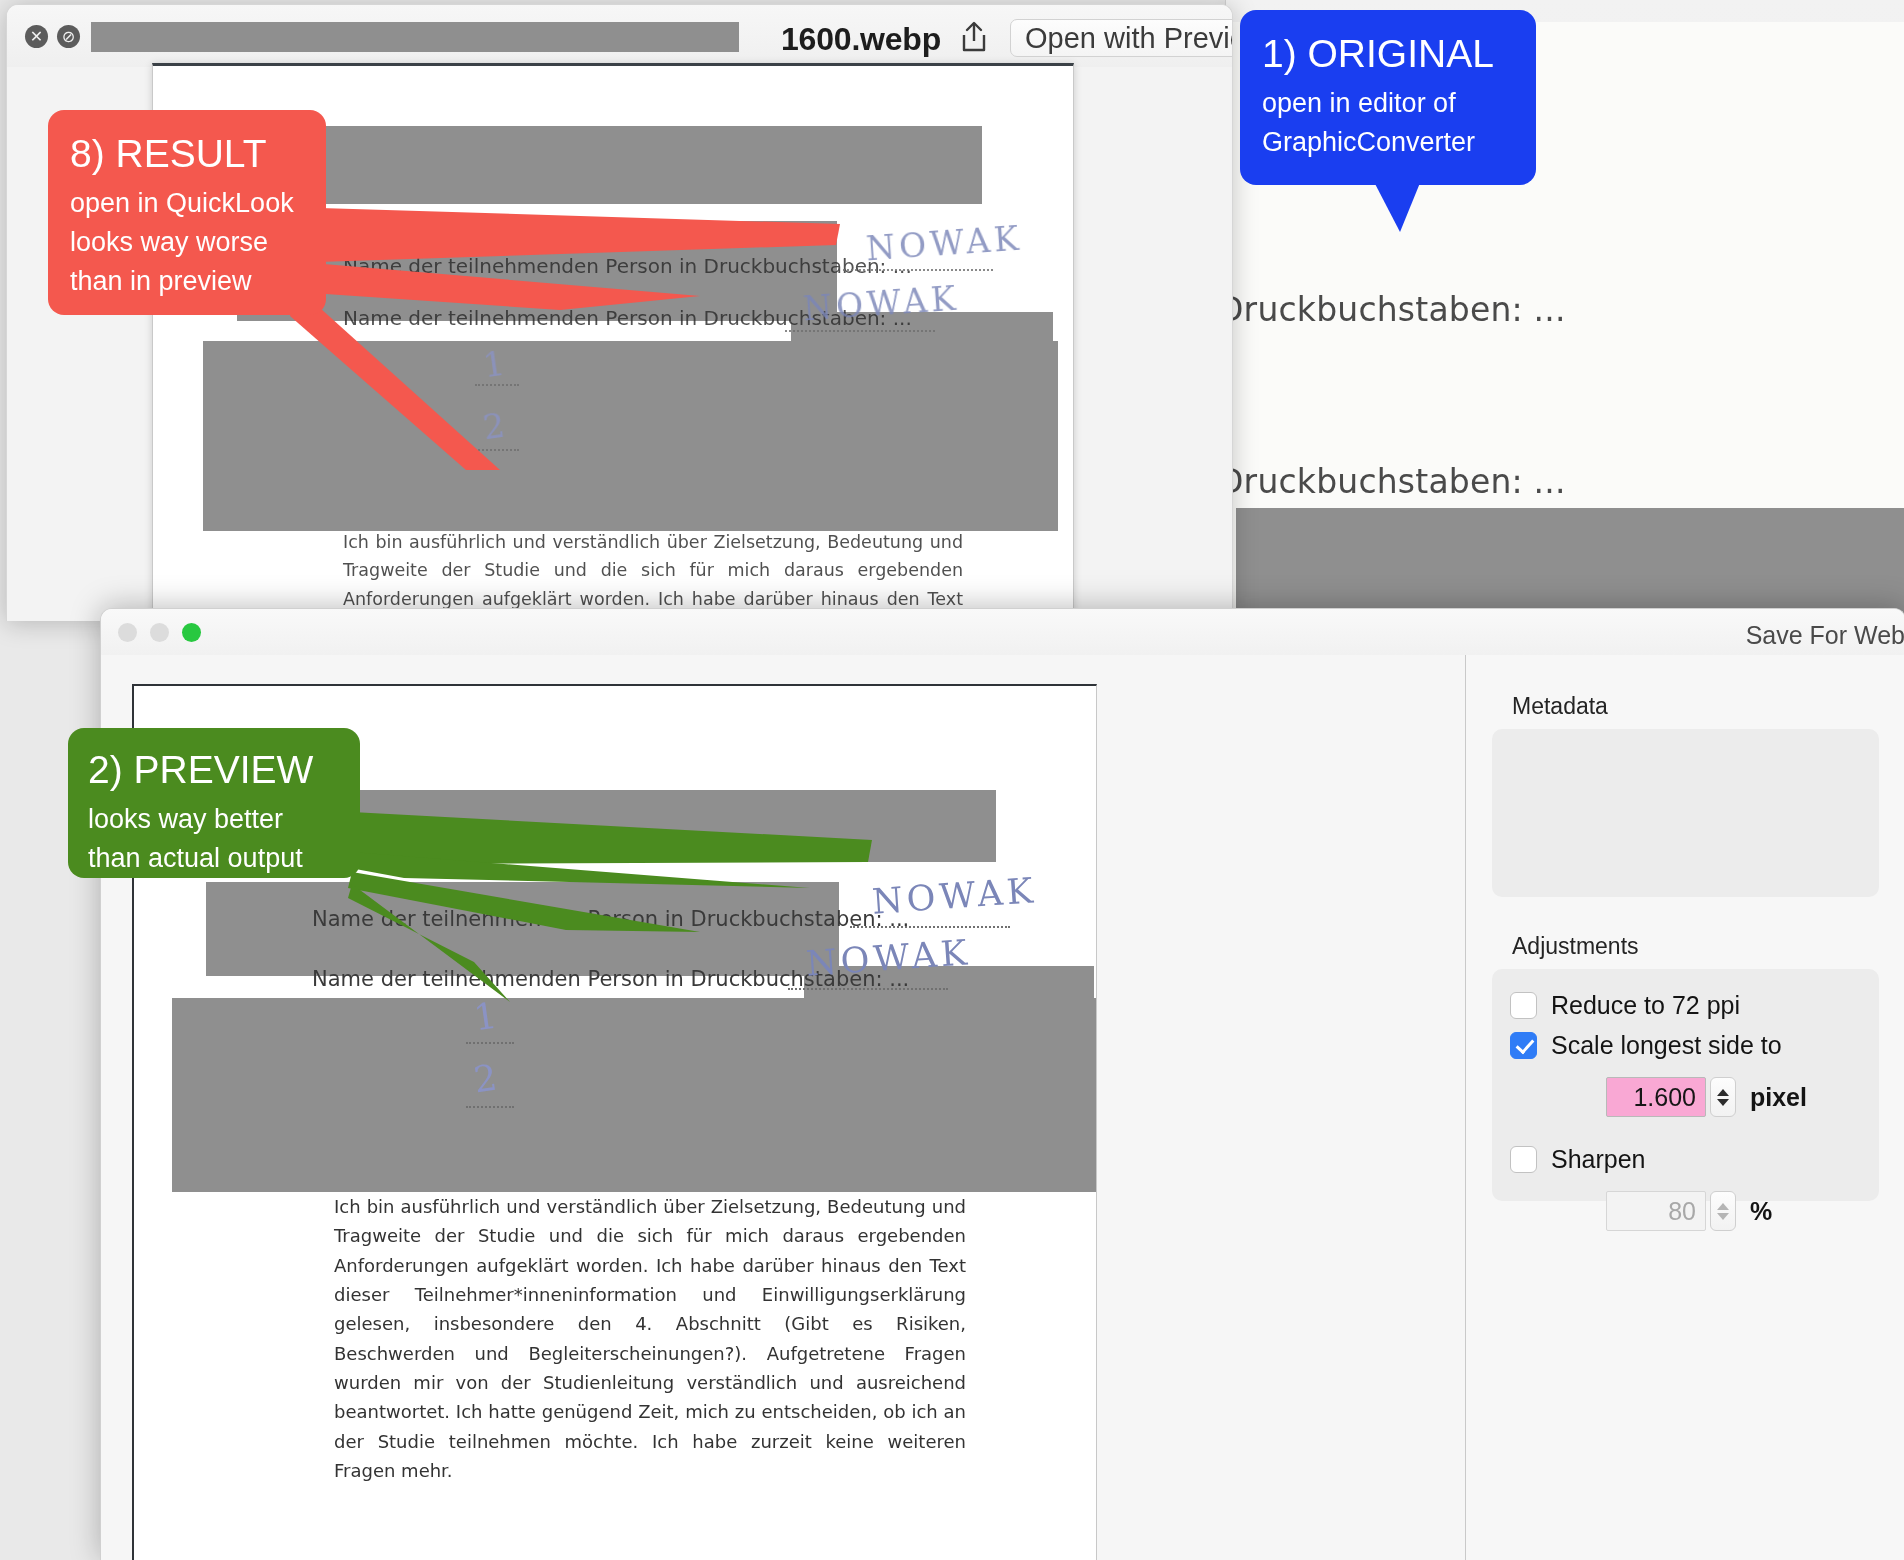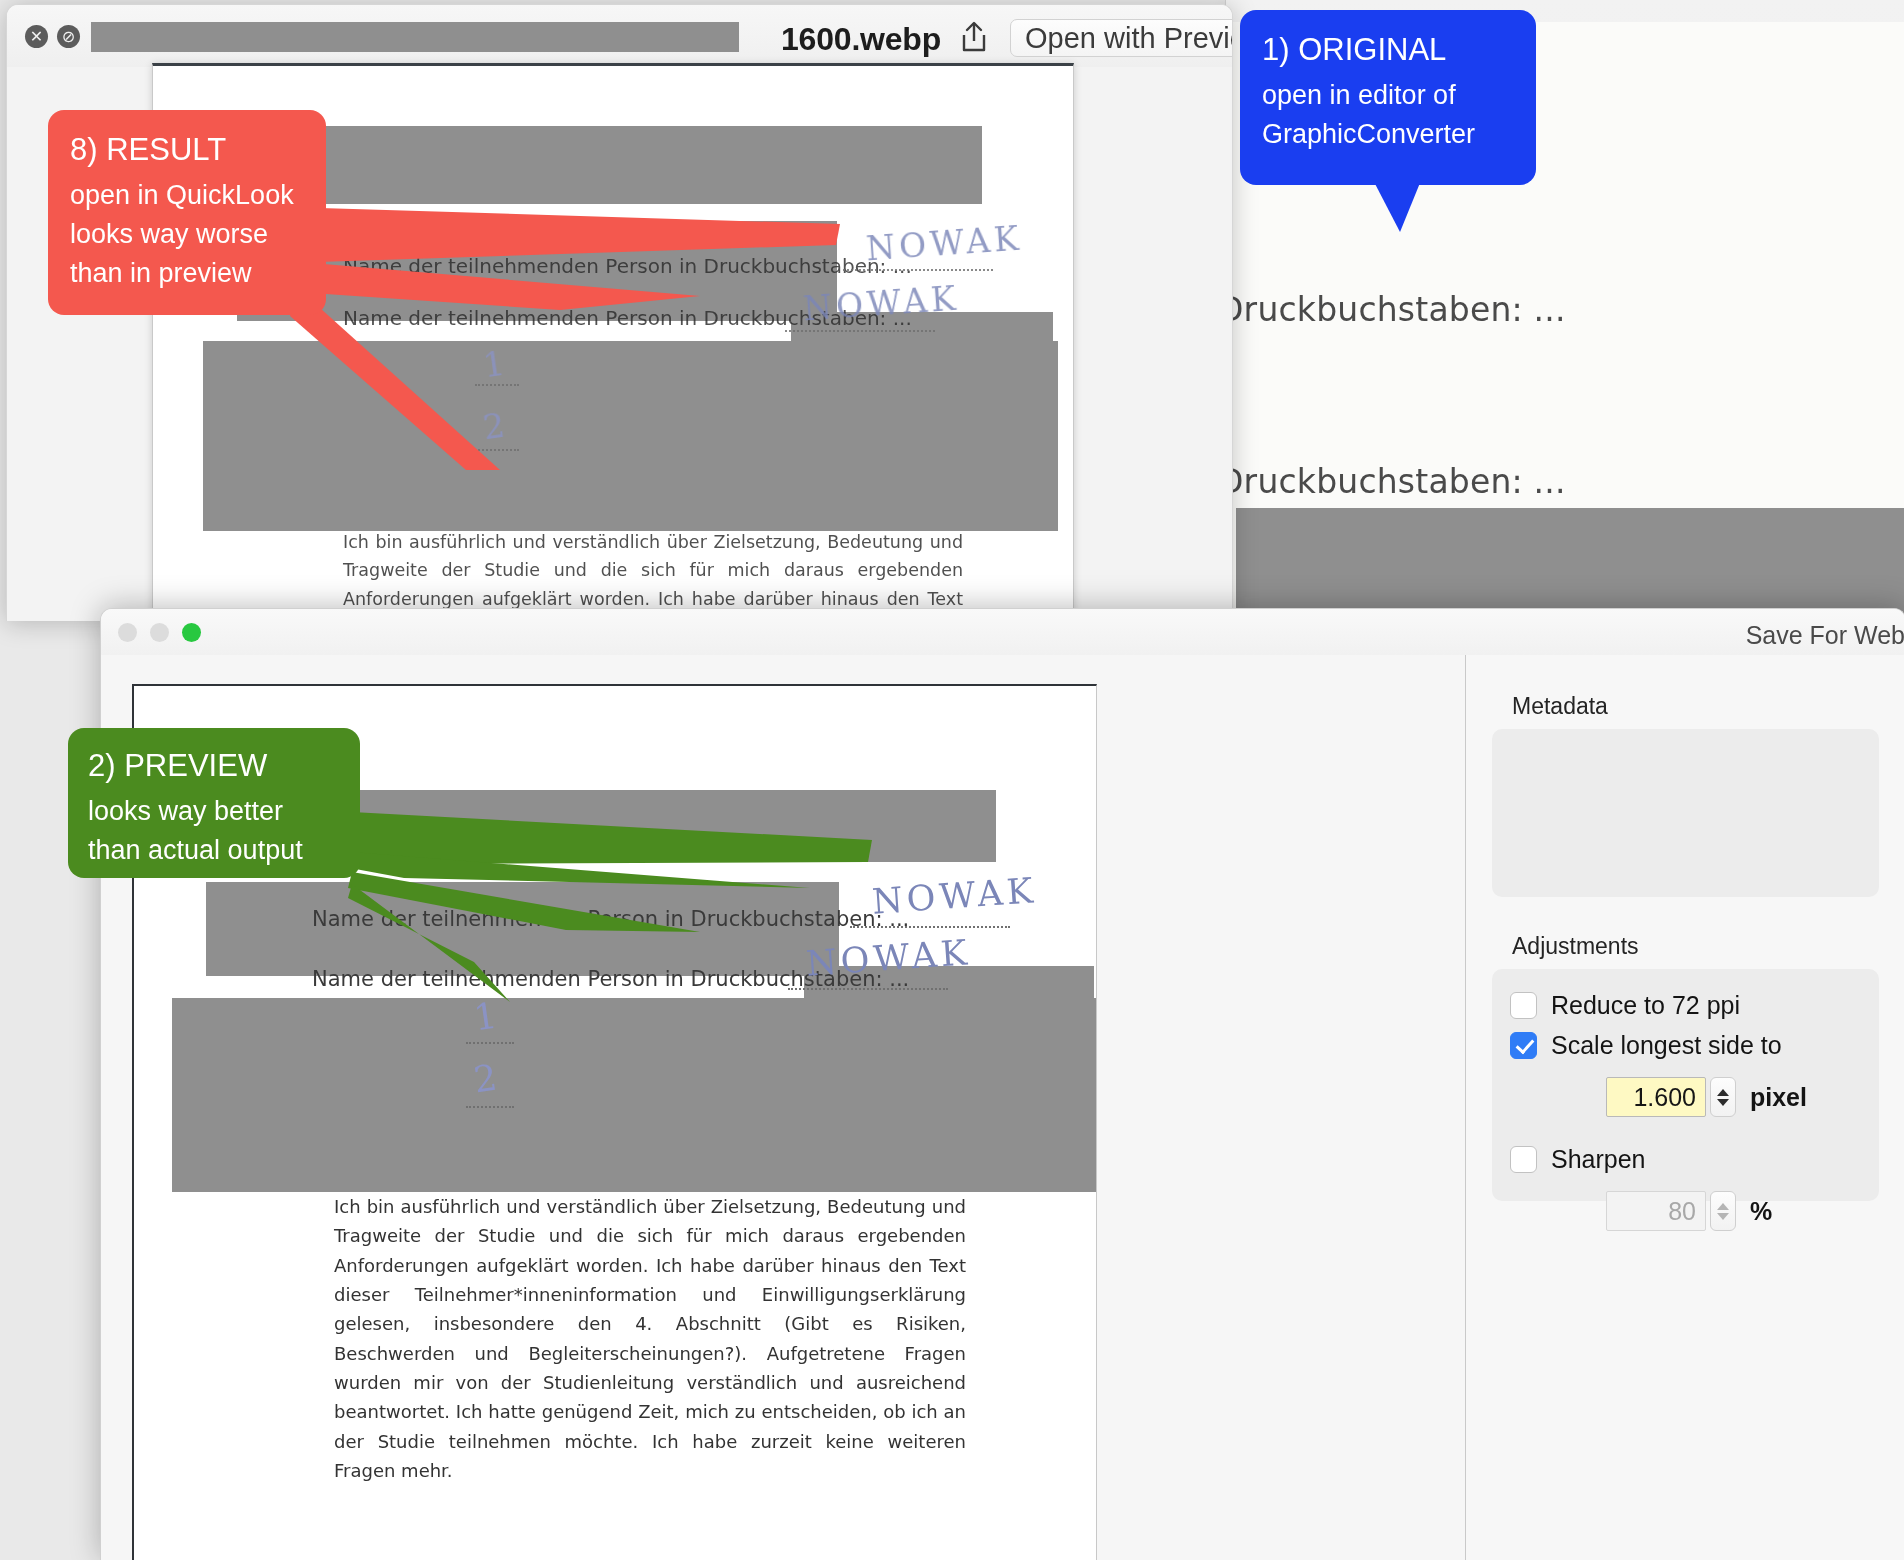--- a/index.html
+++ b/index.html
@@ -128,21 +128,21 @@
   .chk.checked{background:#2f7cf6;border-color:#2f7cf6;}
   .chk.checked::after{
     content:"";position:absolute;left:9px;top:3px;width:7px;height:14px;
     border:solid #fff;border-width:0 3px 3px 0;transform:rotate(42deg);
   }
   .chk.focused{box-shadow:0 0 0 4px #7aa9f0;}
   .chk-label{font-size:25px;color:#141414;white-space:nowrap;}
   .field-row{display:flex;align-items:center;margin:12px 0 0 96px;gap:0;}
   .numfield{
     width:100px;height:40px;box-sizing:border-box;
-    border:1px solid #b9b9b9;background:#fef9c3;border-radius:2px;
+    border:1px solid #b9b9b9;background:#f9a8d4;border-radius:2px;
     text-align:right;padding-right:9px;font-size:25px;color:#161616;
     line-height:38px;
   }
   .numfield.disabled{background:#f3f3f3;color:#a8a8a8;border-color:#d6d6d6;}
   .stepper{
     width:26px;height:40px;margin-left:4px;border-radius:6px;
     background:linear-gradient(180deg,#fdfdfd,#f2f2f2);
     border:1px solid #cfcfcf;box-sizing:border-box;
     display:flex;flex-direction:column;align-items:center;justify-content:center;gap:3px;
   }
@@ -170,21 +170,21 @@
     position:absolute;font-family:"DejaVu Serif",serif;color:#8b93c4;
     transform:rotate(-8deg);
   }
   .para{
     position:absolute;color:#2a2a2a;font-family:"DejaVu Sans",sans-serif;
     text-align:justify;
   }
   .blurry{filter:blur(.6px);opacity:.82;}
   
   .callout{position:absolute;border-radius:16px;color:#fff;box-sizing:border-box;}
-  .callout .c-title{font-size:31px;margin:0 0 8px 0;white-space:nowrap;}
+  .callout .c-title{font-size:39px;margin:0 0 8px 0;white-space:nowrap;}
   .callout .c-line{font-size:27px;line-height:1.45;white-space:nowrap;}
   #callout-red{
     left:48px;top:110px;width:278px;height:205px;background:#f4584e;
     padding:22px 0 0 22px;z-index:40;
   }
   #callout-green{
     left:68px;top:728px;width:292px;height:150px;background:#4b8b1f;
     padding:20px 0 0 20px;z-index:40;
   }
   #callout-blue{

